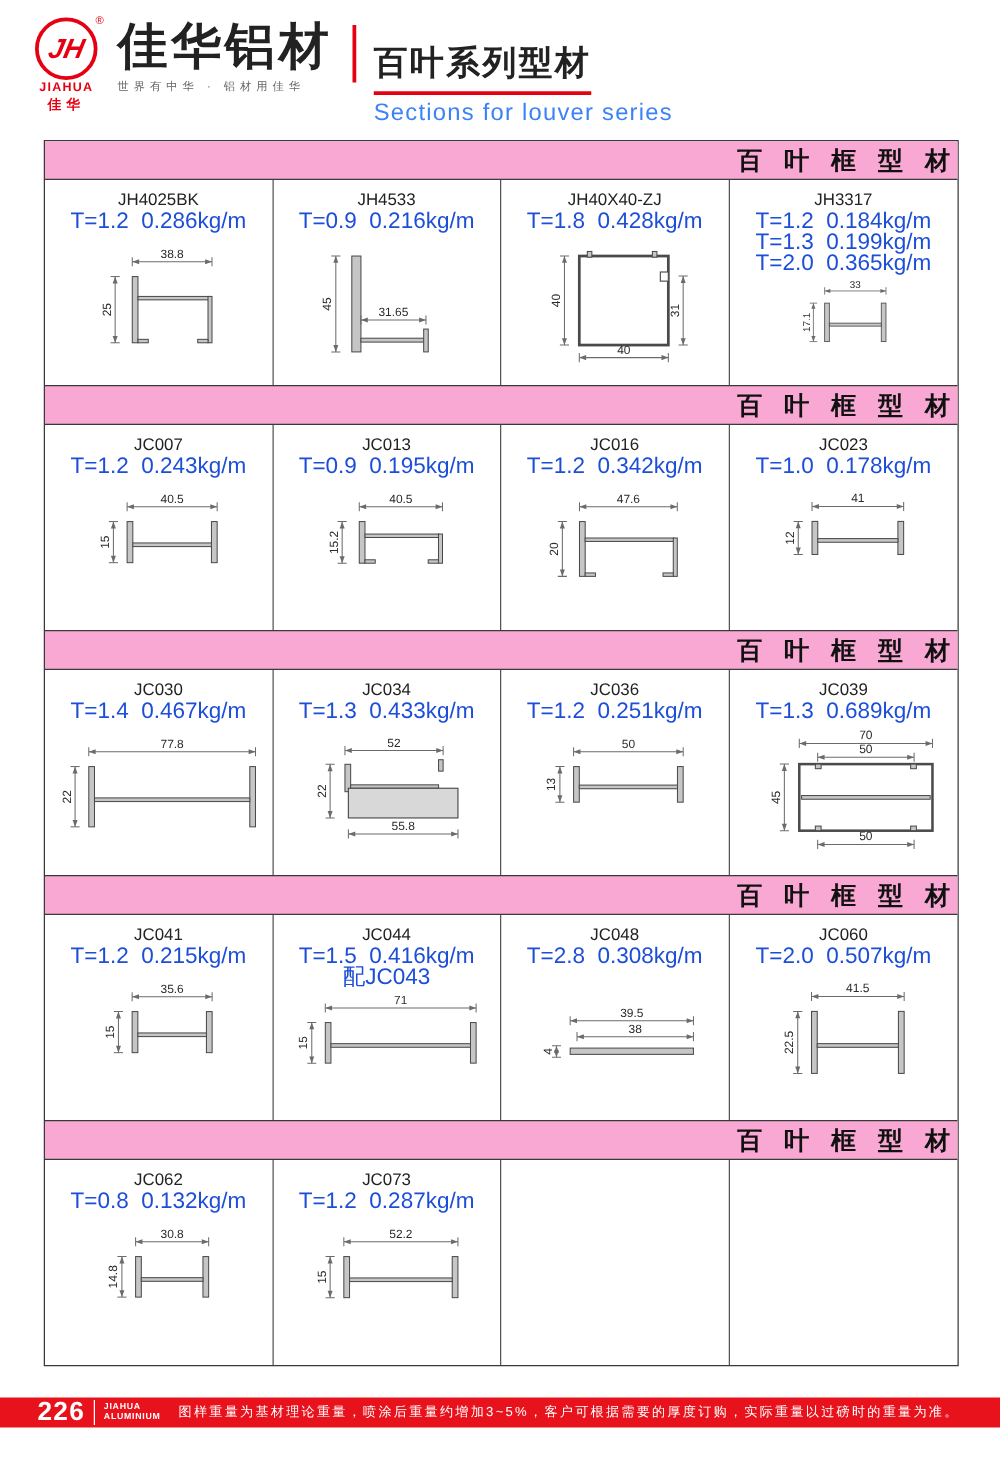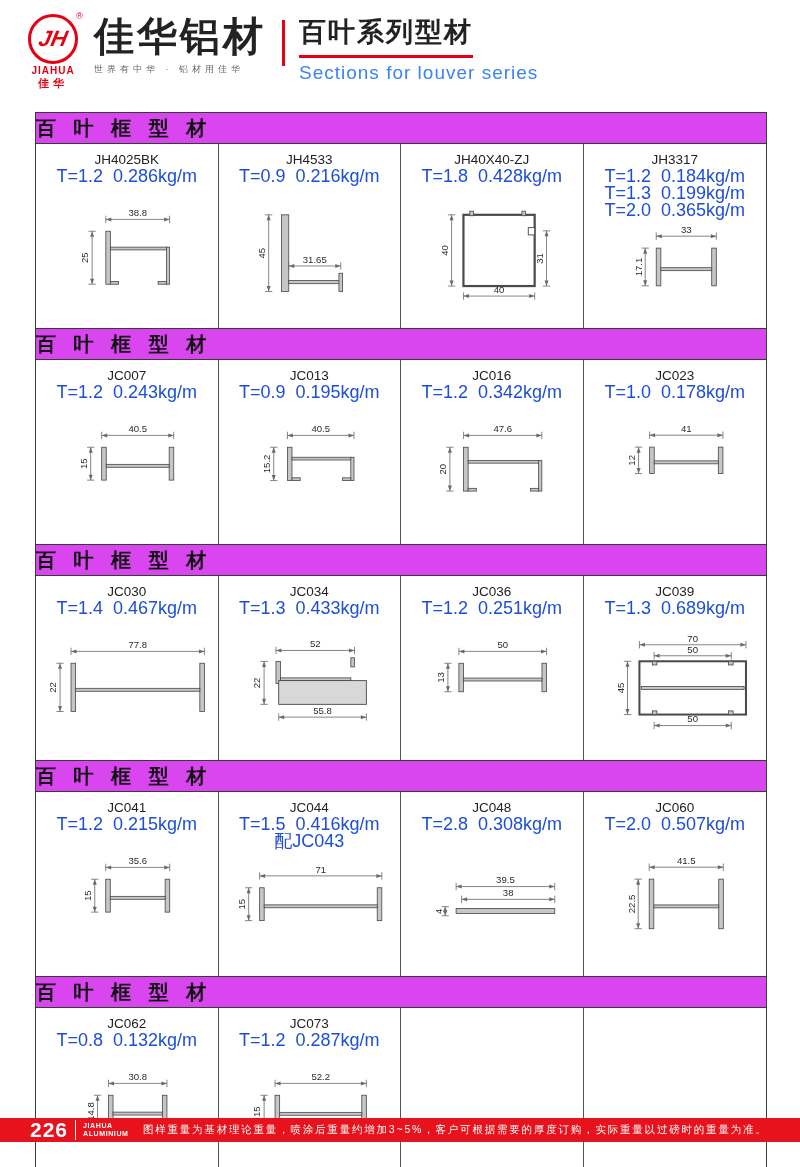--- a/index.html
+++ b/index.html
@@ -12,32 +12,32 @@
   .logo-emblem{position:relative;width:44px;height:44px;margin:0 auto;border:3px solid #e60012;border-radius:50%;
                display:flex;align-items:center;justify-content:center;}
   .logo-jh{color:#e60012;font-weight:bold;font-style:italic;font-size:22px;transform:skewX(-12deg);}
   .logo-reg{position:absolute;top:-6px;right:-8px;color:#e60012;font-size:9px;font-style:normal;}
   .logo-en{color:#e60012;font-weight:bold;font-size:10px;letter-spacing:1px;margin-top:1px;}
   .logo-cn{color:#e60012;font-weight:bold;font-size:11px;letter-spacing:4px;}
   .company-block{margin-left:10px;}
   .company-name{font-size:40px;font-weight:900;letter-spacing:3px;line-height:46px;color:#222;font-family:Liberation Serif, serif;}
   .slogan{font-size:9px;color:#666;letter-spacing:4px;margin-top:3px;}
   .header-divider{width:3px;height:46px;background:#e60012;margin:6px 14px 0 16px;flex:none;}
-  .series-block{margin-top:0;}
+  .series-block{margin-top:18px;}
   .series-title{font-size:27px;font-weight:900;letter-spacing:2px;color:#222;
                 border-bottom:3px solid #e60012;padding-bottom:5px;display:inline-block;}
   .series-subtitle{font-size:19px;color:#3b82f6;margin-top:4px;letter-spacing:1px;}
 
   
   .catalog{position:absolute;left:35px;top:112px;width:730px;border:1.5px solid #3a3a3a;background:#fff;}
-  .section-band{height:30px;background:#d946ef;border-top:1.5px solid #3a3a3a;border-bottom:1.5px solid #3a3a3a;
-                display:flex;align-items:center;justify-content:flex-start;}
+  .section-band{height:30px;background:#f9a8d4;border-top:1.5px solid #3a3a3a;border-bottom:1.5px solid #3a3a3a;
+                display:flex;align-items:center;justify-content:flex-end;}
   .section-band:first-child{border-top:none;}
   .section-band span{font-size:20px;font-weight:bold;letter-spacing:6px;color:#111;}
-  .section-row{display:flex;height:184px;}
+  .section-row{display:flex;height:164px;}
   .profile-cell{width:25%;box-sizing:border-box;border-right:1px solid #555;display:flex;flex-direction:column;
                 align-items:center;padding-top:7px;min-height:0;}
   .profile-cell:last-child{border-right:none;}
   .profile-code{font-size:13.5px;color:#222;line-height:17px;}
   .spec{font-size:18px;font-weight:400;color:#1d4ed8;line-height:17px;white-space:pre;}
   .drawing{flex:1;min-height:0;width:100%;display:flex;align-items:center;padding:1px 4px 4px;box-sizing:border-box;}
   .drawing svg{max-width:178px;width:100%;height:100%;}
 
   
   .footer-bar{position:absolute;left:0;top:1118px;width:800px;height:24px;background:#e8121c;color:#fff;

